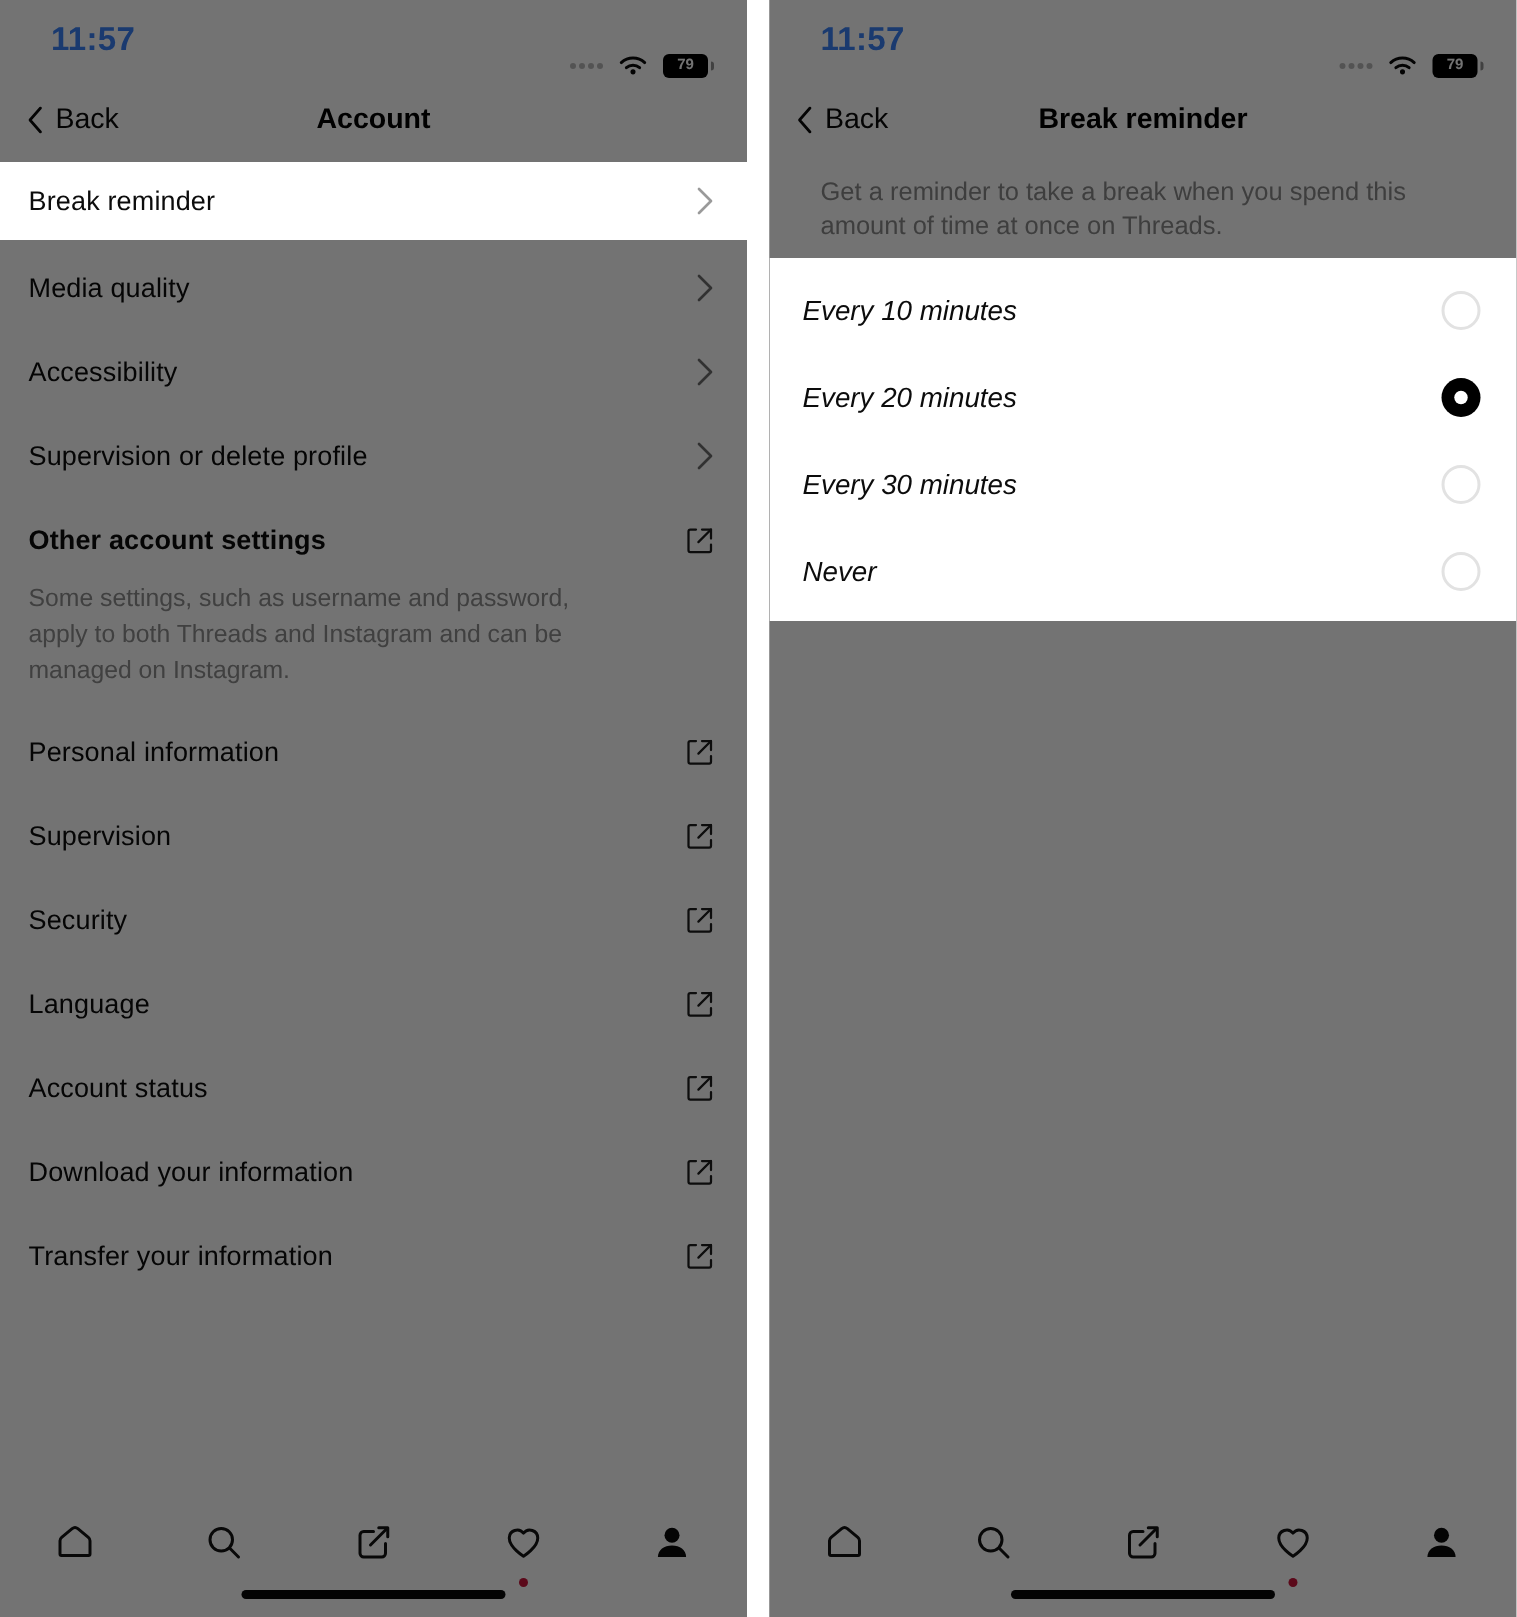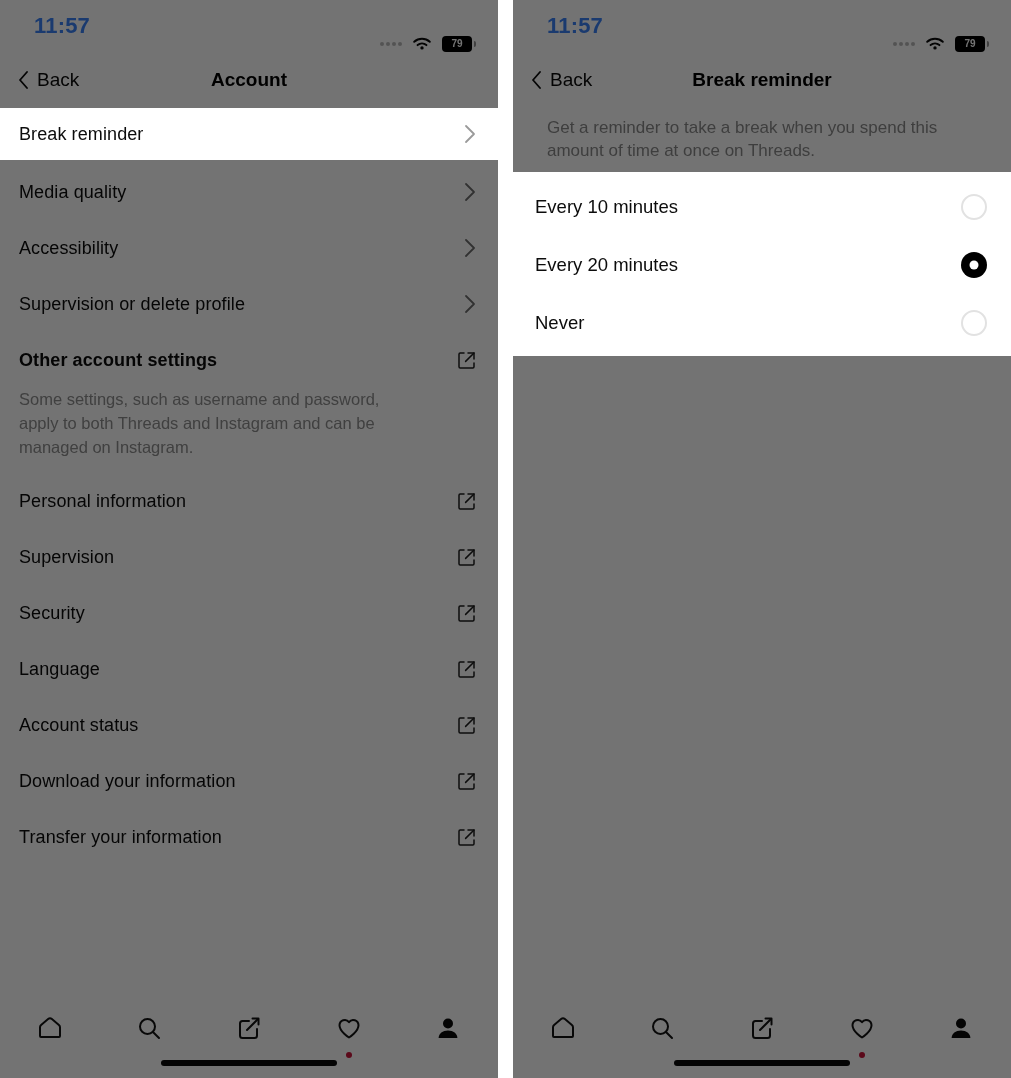--- a/index.html
+++ b/index.html
@@ -505,32 +505,36 @@
             <circle cx="15" cy="10.5" r="5" fill="#0b0b0b"></circle>
             <path d="M5.6 25c0-4.6 4.2-7.6 9.4-7.6s9.4 3 9.4 7.6z" fill="#0b0b0b"></path>
           </svg>
         </div>
       </div>
 
     </div>
 
     <div class="veil"></div>
 
-    <div class="option-card" style="top:172px;">
+    <div class="option-card" style="top:172px;font-style:italic;">
 
       <div class="option-row">
         <span class="option-label">Every 10 minutes</span>
         <span class="radio"></span>
       </div>
 
       <div class="option-row">
         <span class="option-label">Every 20 minutes</span>
         <span class="radio on"></span>
       </div>
 
+      <div class="option-row">
+        <span class="option-label">Every 30 minutes</span>
+        <span class="radio"></span>
+      </div>
 
       <div class="option-row">
         <span class="option-label">Never</span>
         <span class="radio"></span>
       </div>
 
     </div>
   </div>
 
   <div class="home-indicator" style="left:249px;"></div>

